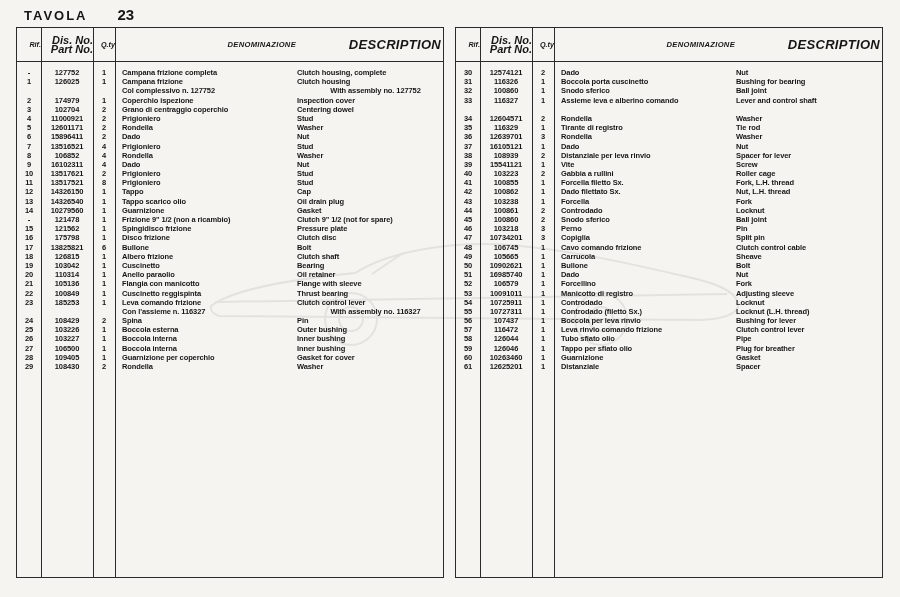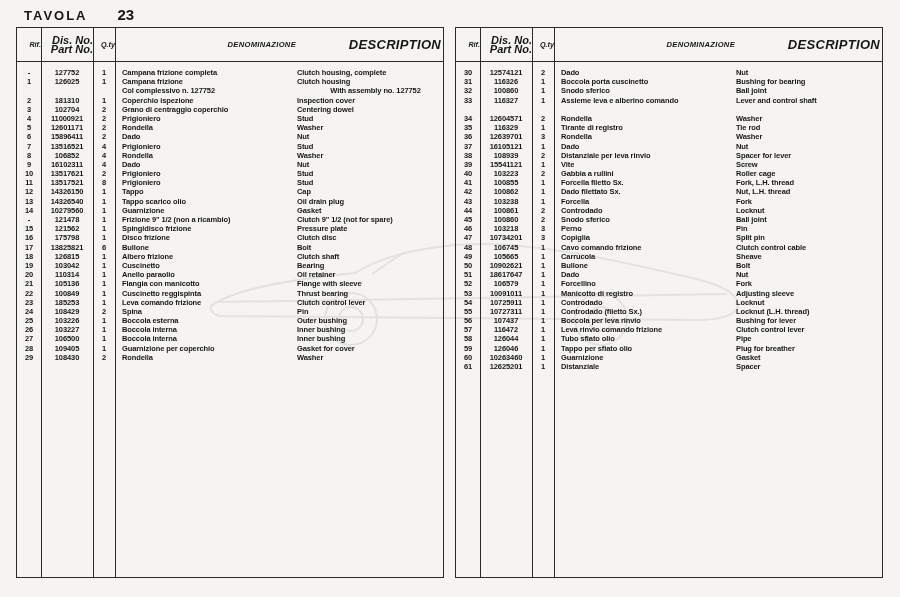--- a/index.html
+++ b/index.html
@@ -106,21 +106,21 @@
       </div>
       <div class="line">
         <span class="c-rif"></span>
         <span class="c-part"></span>
         <span class="c-qty"></span>
         <span class="c-den indent">Col complessivo n. 127752</span>
         <span class="c-desc indent">With assembly no. 127752</span>
       </div>
       <div class="line">
         <span class="c-rif">2</span>
-        <span class="c-part">181310</span>
+        <span class="c-part">174979</span>
         <span class="c-qty">1</span>
         <span class="c-den">Coperchio ispezione</span>
         <span class="c-desc">Inspection cover</span>
       </div>
       <div class="line">
         <span class="c-rif">3</span>
         <span class="c-part">102704</span>
         <span class="c-qty">2</span>
         <span class="c-den">Grano di centraggio coperchio</span>
         <span class="c-desc">Centering dowel</span>
@@ -264,20 +264,27 @@
         <span class="c-qty">1</span>
         <span class="c-den">Cuscinetto reggispinta</span>
         <span class="c-desc">Thrust bearing</span>
       </div>
       <div class="line">
         <span class="c-rif">23</span>
         <span class="c-part">185253</span>
         <span class="c-qty">1</span>
         <span class="c-den">Leva comando frizione</span>
         <span class="c-desc">Clutch control lever</span>
+      </div>
+      <div class="line">
+        <span class="c-rif"></span>
+        <span class="c-part"></span>
+        <span class="c-qty"></span>
+        <span class="c-den indent">Con l'assieme n. 116327</span>
+        <span class="c-desc indent">With assembly no. 116327</span>
       </div>
       <div class="line">
         <span class="c-rif">24</span>
         <span class="c-part">108429</span>
         <span class="c-qty">2</span>
         <span class="c-den">Spina</span>
         <span class="c-desc">Pin</span>
       </div>
       <div class="line">
         <span class="c-rif">25</span>
@@ -475,21 +482,21 @@
       </div>
       <div class="line">
         <span class="c-rif">50</span>
         <span class="c-part">10902621</span>
         <span class="c-qty">1</span>
         <span class="c-den">Bullone</span>
         <span class="c-desc">Bolt</span>
       </div>
       <div class="line">
         <span class="c-rif">51</span>
-        <span class="c-part">18617647</span>
+        <span class="c-part">16985740</span>
         <span class="c-qty">1</span>
         <span class="c-den">Dado</span>
         <span class="c-desc">Nut</span>
       </div>
       <div class="line">
         <span class="c-rif">52</span>
         <span class="c-part">106579</span>
         <span class="c-qty">1</span>
         <span class="c-den">Forcellino</span>
         <span class="c-desc">Fork</span>

